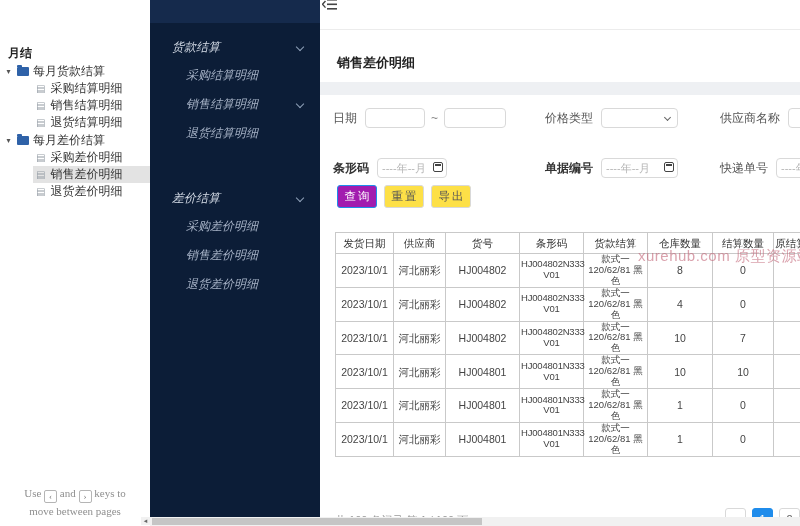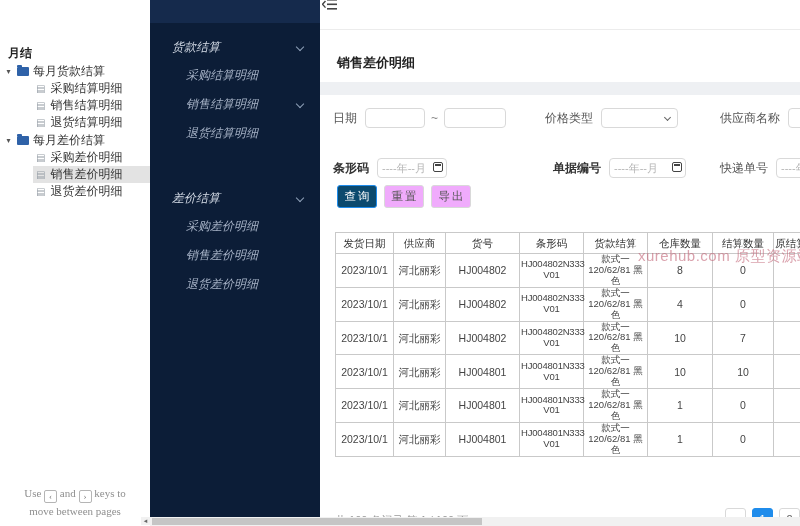--- a/index.html
+++ b/index.html
@@ -44,23 +44,23 @@
   .inp::placeholder{color:#b5b5b5;}
   .sep{color:#888;margin:0 -2px;}
   .month-wrap{position:relative;display:inline-block;}
   .month-wrap .inp{padding-right:6px;}
   .cal-icon{position:absolute;right:4px;top:4px;width:10px;height:10px;border:1.3px solid #444;border-radius:2px;}
   .cal-icon::before{content:'';position:absolute;top:1.4px;left:1px;right:1px;height:1.2px;background:#444;}
   .select{width:77px;height:20px;border:1px solid #d9d9d9;border-radius:4px;background:#fff;position:relative;}
   .sel-chev{position:absolute;right:7px;top:6px;width:5px;height:5px;border-left:1.4px solid #666;border-bottom:1.4px solid #666;transform:rotate(-45deg);}
 
   .btn-row{position:absolute;left:17px;top:90px;display:flex;gap:7px;}
-  .btn{height:23px;width:40px;border:1px solid #d9d9d9;border-radius:3px;background:#f0abfc;color:#555;
+  .btn{height:23px;width:40px;border:1px solid #d9d9d9;border-radius:3px;background:#fde047;color:#555;
        font-size:11.5px;letter-spacing:2px;text-indent:2px;font-family:inherit;cursor:pointer;line-height:21px;text-align:center;}
-  .btn.primary{background:#0c4a6e;border-color:#1f8ceb;color:#fff;}
+  .btn.primary{background:#a21caf;border-color:#1f8ceb;color:#fff;}
 
   .grid{position:absolute;left:15px;top:137px;border-collapse:collapse;table-layout:fixed;width:494px;
         font-size:10.5px;color:#444;background:#fff;}
   .grid th,.grid td{border:1px solid #c9c9c9;text-align:center;padding:0 1px;font-weight:normal;line-height:1.15;}
   .grid th{height:21px;color:#333;}
   .grid td{height:23px;}
   .grid td.c3{white-space:pre-line;font-size:9.5px;letter-spacing:-0.2px;}
   .grid td.c4{white-space:pre-line;font-size:9.5px;}
 
   .pg-summary{position:absolute;left:15px;top:418px;font-size:11px;color:#999;white-space:nowrap;}
@@ -178,21 +178,21 @@
     </div>
 
     <div class="fgroup" style="left:13px;top:63px">
       <span class="flabel bold">条形码</span>
       <span class="month-wrap">
         <input class="inp" style="width: 70px;" placeholder="----年--月">
         <span class="cal-icon"></span>
       </span>
     </div>
 
-    <div class="fgroup" style="left:233px;top:63px">
+    <div class="fgroup" style="left:225px;top:63px">
       <span class="flabel bold">单据编号</span>
       <span class="month-wrap">
         <input class="inp" style="width: 77px;" placeholder="----年--月">
         <span class="cal-icon"></span>
       </span>
     </div>
 
     <div class="fgroup" style="left:400px;top:63px">
       <span class="flabel">快递单号</span>
       <span class="month-wrap">

